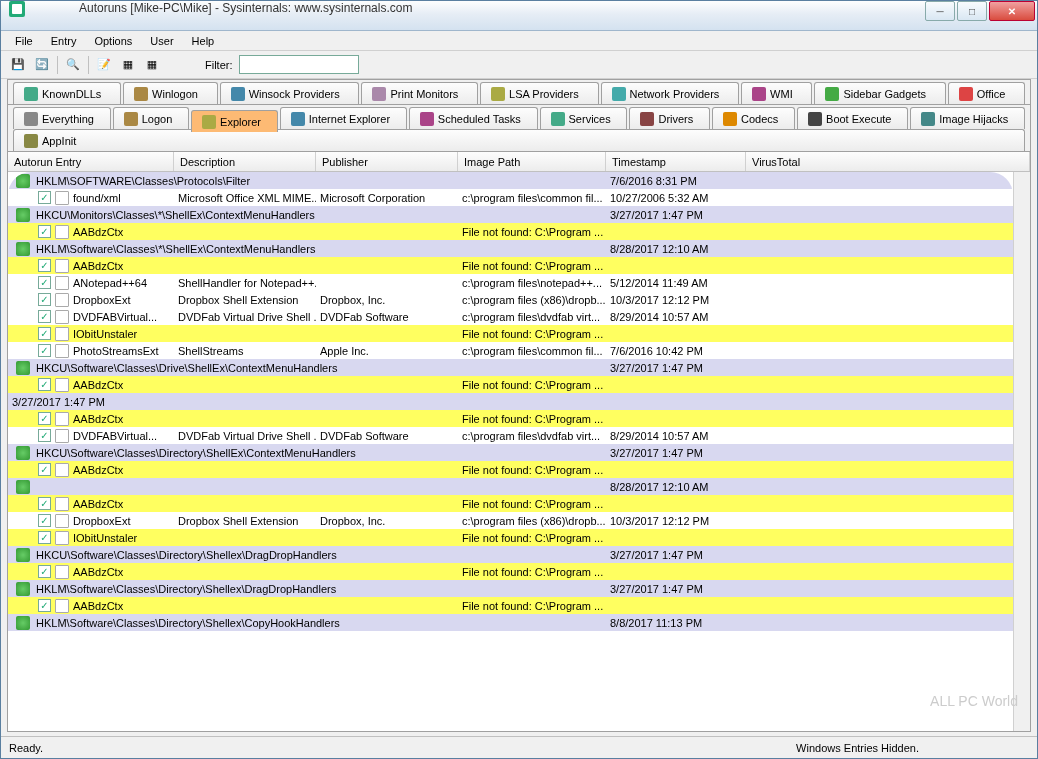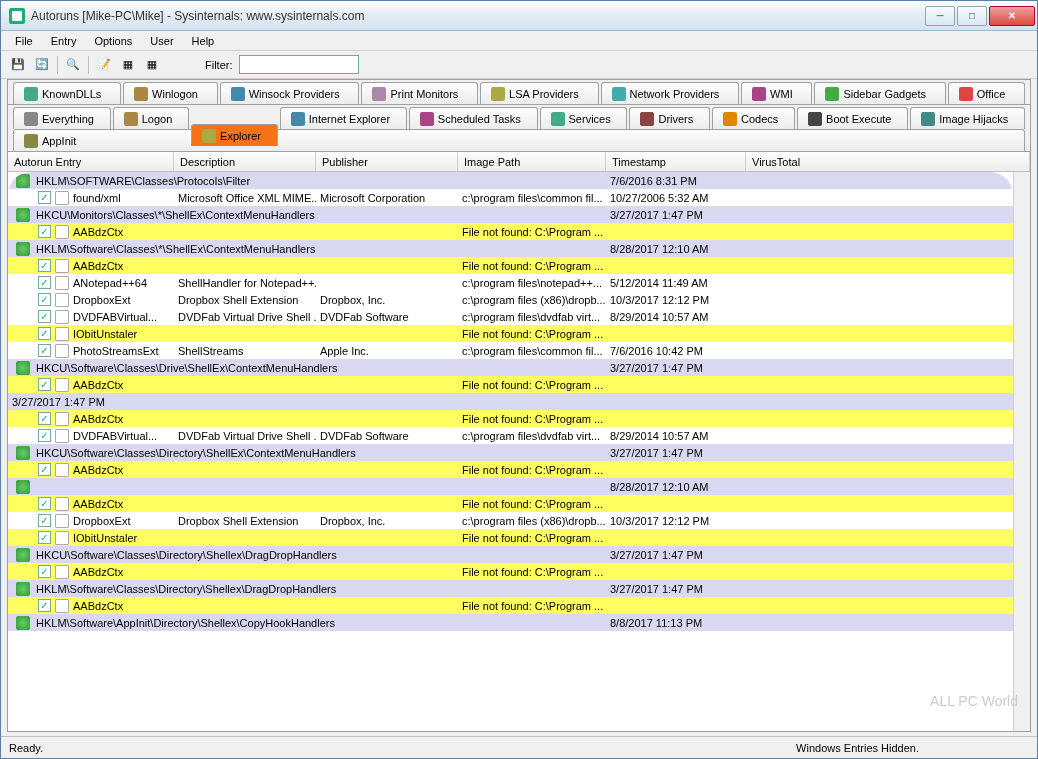--- a/index.html
+++ b/index.html
@@ -1,34 +1,34 @@
 <!DOCTYPE html>
 <html><head>
 <meta charset="utf-8">
 <style>
 * { box-sizing: border-box; margin: 0; padding: 0; }
 body { font-family: "Segoe UI", Tahoma, sans-serif; font-size: 11px; background: #fff; width: 1038px; height: 759px; overflow: hidden; }
 .window { border: 1px solid #5a7fa0; width: 1038px; height: 759px; display: flex; flex-direction: column; background: #f0f0f0; }
-.titlebar { height: 30px; background: linear-gradient(#fdfefe, #e6edf5 45%, #d4e2f0); display: flex; align-items: center; padding: 0 0 0 8px; border-bottom: 1px solid #9fb6cc; }
+.titlebar { height: 30px; background: linear-gradient(#fdfefe, #e6edf5 45%, #d4e2f0); display: flex; align-items: flex-start; padding: 0 0 0 8px; border-bottom: 1px solid #9fb6cc; gap: 48px; }
 .titlebar-icon { width: 16px; height: 16px; margin-right: 6px; background: #2a7; border-radius: 2px; display: inline-block; position: relative; }
 .titlebar-icon::after { content: ""; position: absolute; inset: 3px; background: #fff; border-radius: 1px; }
 .titlebar-text { flex: 1; font-size: 12px; color: #333; }
 .win-controls { display: flex; gap: 2px; margin-right: 2px; }
 .win-btn { width: 30px; height: 20px; border: 1px solid #8aa; background: linear-gradient(#f8fbfd,#d9e7f3); border-radius: 2px; display: flex; align-items: center; justify-content: center; font-size: 10px; color: #444; cursor: pointer; }
 .win-btn.close { background: linear-gradient(#f1a0a0,#d94c3e); color: #fff; width: 46px; border-color: #b03; font-weight: bold; }
 .menubar { height: 20px; background: #f0f0f0; display: flex; align-items: center; padding: 0 6px; gap: 2px; border-bottom: 1px solid #d0d0d0; }
 .menu-item { padding: 2px 8px; cursor: pointer; }
 .toolbar { height: 28px; background: #f0f0f0; display: flex; align-items: center; padding: 2px 6px; gap: 2px; border-bottom: 1px solid #d0d0d0; }
 .tbtn { width: 22px; height: 22px; border: 1px solid transparent; display: flex; align-items: center; justify-content: center; cursor: pointer; }
 .tsep { width: 1px; height: 18px; background: #c0c0c0; margin: 0 2px; }
 .filter-label { margin-left: 40px; margin-right: 4px; }
 .filter-input { width: 120px; height: 19px; border: 1px solid #7a9; background: #fff; padding: 0 2px; }
 .tabs { display: flex; flex-wrap: wrap; padding: 2px 4px 0 4px; background: #f0f0f0; border-bottom: 1px solid #a0a0a0; }
 .tab { height: 22px; border: 1px solid #a0a0a0; border-bottom: none; background: linear-gradient(#fdfdfd,#ececec); margin: 0 1px; padding: 0 10px; display: flex; align-items: center; gap: 4px; cursor: pointer; border-radius: 3px 3px 0 0; font-size: 11px; white-space: nowrap; }
-.tab.active { background: #f97316; position: relative; top: 17px; }
+.tab.active { background: #fdba74; position: relative; top: 3px; }
 .tab-icon { width: 14px; height: 14px; display: inline-block; border-radius: 2px; flex-shrink: 0; }
 .tabs-row1 .tab { flex: 1 1 auto; }
 .tabs-row2 .tab { flex: 1 1 auto; }
 .header-row { display: flex; background: linear-gradient(#fdfdfd,#ececec); border-bottom: 1px solid #c0c0c0; height: 20px; }
 .header-cell { border-right: 1px solid #d0d0d0; padding: 2px 6px; display: flex; align-items: center; overflow: hidden; }
 .row { display: flex; height: 17px; align-items: center; white-space: nowrap; }
 .row.group { background: #d8d8f0; }
 .row.yellow { background: #ffff60; }
 .cell { padding: 0 4px; overflow: hidden; text-overflow: ellipsis; display: flex; align-items: center; gap: 2px; height: 100%; }
 .c-entry { width: 166px; }
@@ -438,21 +438,21 @@
             </div>
             <div class="cell c-desc"></div>
             <div class="cell c-pub"></div>
             <div class="cell c-path">File not found: C:\Program ...</div>
             <div class="cell c-time"></div>
             <div class="cell c-virus"></div>
           </div>
           <div class="row group">
             <div class="cell" style="width: 598px;">
               <span class="group-icon"></span>
-              <span>HKLM\Software\AppInit\Directory\Shellex\CopyHookHandlers</span>
+              <span>HKLM\Software\Classes\Directory\Shellex\CopyHookHandlers</span>
             </div>
             <div class="cell c-time">8/8/2017 11:13 PM</div>
           </div>
         </div>
       <div class="scrollbar-v"></div>
     </div>
   </div>
 
   <div class="statusbar">
     <span>Ready.</span>

